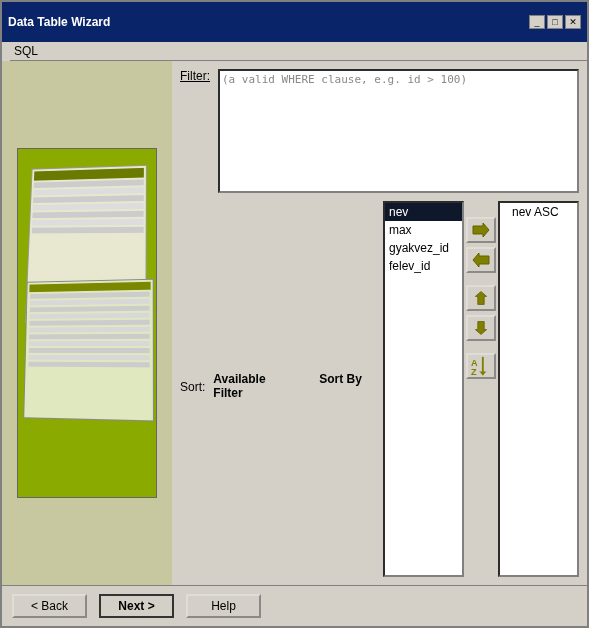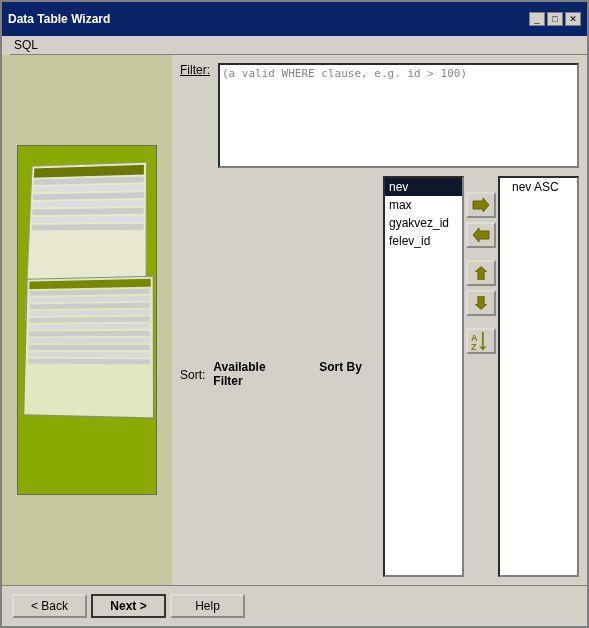--- a/index.html
+++ b/index.html
@@ -19,21 +19,21 @@
       display: flex;
       flex-direction: column;
     }
     .title-bar {
       background: #0a246a;
       color: white;
       padding: 3px 6px;
       display: flex;
       align-items: center;
       justify-content: space-between;
-      height: 34px;
+      height: 40px;
       flex-shrink: 0;
     }
     .title-bar-text {
       font-size: 12px;
       font-weight: bold;
     }
     .title-bar-controls {
       display: flex;
       gap: 2px;
     }
@@ -84,21 +84,21 @@
       flex-direction: column;
       padding: 8px;
     }
     .filter-label {
       font-size: 12px;
       text-decoration: underline;
       white-space: nowrap;
     }
     .filter-textarea {
       flex: 1;
-      height: 105px;
+      height: 124px;
       border: 2px inset #808080;
       background: white;
       font-size: 11px;
       resize: none;
       padding: 2px;
     }
     .filter-container {
       display: flex;
       align-items: flex-start;
       margin-bottom: 8px;
@@ -332,19 +332,19 @@
 
           <div class="sort-by-list" style="flex:1;">
             <div class="sort-by-item">nev ASC</div>
           </div>
         </div>
       </div>
     </div>
   </div>
 
   <div class="bottom-bar">
-    <div style="display:flex; gap:4px;">
+    <div style="display:flex; gap:12px;">
       <button class="dialog-btn">&lt; Back</button>
       <button class="dialog-btn dialog-btn-next">Next &gt;</button>
       <button class="dialog-btn">Help</button>
     </div>
   </div>
 </div>
 
 </body></html>

